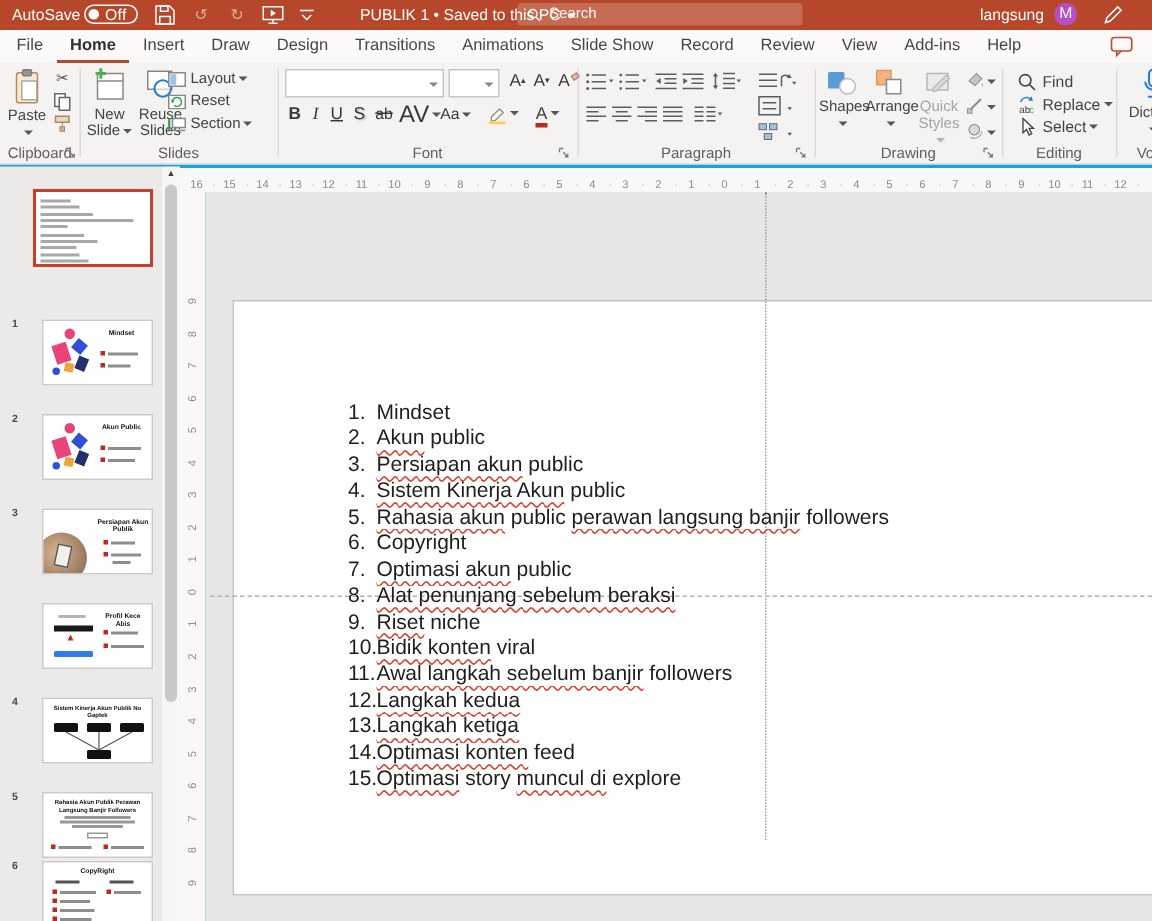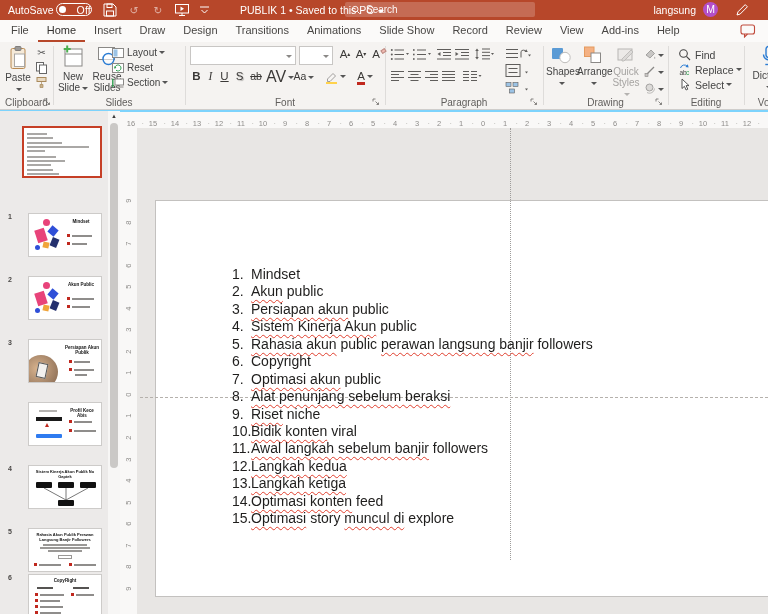--- a/index.html
+++ b/index.html
@@ -1,40 +1,40 @@
 <!DOCTYPE html>
 <html><head>
 <meta charset="utf-8">
 <style>
   html,body{margin:0;padding:0;background:#e8e6e4;}
   *{box-sizing:border-box;font-family:"Liberation Sans","DejaVu Sans",sans-serif;}
-  .app{position:relative;width:768px;height:614px;overflow:hidden;background:#7dd3fc;}
+  .app{position:relative;width:768px;height:614px;overflow:hidden;background:#0ea5e9;}
 
   
   .titlebar{position:absolute;left:0;top:0;width:768px;height:20px;background:#b7472a;color:#fff;}
   .titlebar span{font-size:10.5px;}
   .autosave-lbl{position:absolute;left:8px;top:4px;}
   .autosave-pill{position:absolute;left:56px;top:3px;width:36px;height:13px;border:1px solid #fff;border-radius:7px;display:flex;align-items:center;}
   .autosave-dot{width:7px;height:7px;border-radius:50%;background:#fff;margin-left:2px;}
-  .autosave-state{font-size:8px;margin-left:11px;letter-spacing:.2px;}
+  .autosave-state{font-size:8px;margin-left:4px;letter-spacing:.2px;}
   .tb-icon{position:absolute;top:2px;width:16px;height:16px;}
   .tb-undo,.tb-redo{font-size:12px;line-height:16px;text-align:center;color:rgba(255,255,255,.55);}
   .doc-title{position:absolute;left:240px;top:4px;white-space:nowrap;}
   .ddw{display:inline-block;width:0;height:0;border-left:3px solid transparent;border-right:3px solid transparent;border-top:3.5px solid #fff;margin-left:4px;vertical-align:middle;}
   .searchbox{position:absolute;left:345px;top:2px;width:190px;height:15px;background:rgba(255,255,255,.20);border-radius:2px;display:flex;align-items:center;padding-left:6px;}
   .searchbox span{margin-left:5px;font-size:10px;color:rgba(255,255,255,.95);}
   .user-name{position:absolute;right:72px;top:4px;}
   .avatar{position:absolute;right:50px;top:2px;width:15px;height:15px;border-radius:50%;background:#b44fc8;color:#fff;font-size:9px;text-align:center;line-height:15px;}
   .penbtn{position:absolute;right:18px;top:2px;width:16px;height:16px;}
 
   
   .tabsrow{position:absolute;left:0;top:20px;width:768px;height:22px;background:#fbfaf9;}
   .tablist{position:absolute;left:2px;top:0;height:22px;display:flex;}
   .tab{display:inline-block;padding:0 9px;line-height:21px;font-size:11px;color:#484644;cursor:default;}
-  .tab.active{color:#33302e;border-bottom:2.5px solid #b7472a;}
+  .tab.active{color:#33302e;border-bottom:2.5px solid #b7472a;font-weight:bold;}
   .comment-ic{position:absolute;right:12px;top:4px;width:16px;height:14px;}
 
   
   .ribbon{position:absolute;left:0;top:42px;width:768px;height:68px;background:#f5f3f1;border-bottom:1px solid #cfcdcb;overflow:hidden;}
   .gdiv{position:absolute;top:4px;bottom:4px;width:1px;background:#dedcda;}
   .glabel{position:absolute;bottom:1px;font-size:10px;color:#605e5c;text-align:center;white-space:nowrap;}
   .launch{position:absolute;bottom:3px;width:8px;height:8px;}
   .bigbtn{position:absolute;top:2px;text-align:center;font-size:10px;color:#444;line-height:11px;}
   .bigbtn .bicon{display:block;margin:1px auto 1px auto;}
   .dd{display:inline-block;width:0;height:0;border-left:3px solid transparent;border-right:3px solid transparent;border-top:3.5px solid #555;margin-left:2px;vertical-align:middle;}

